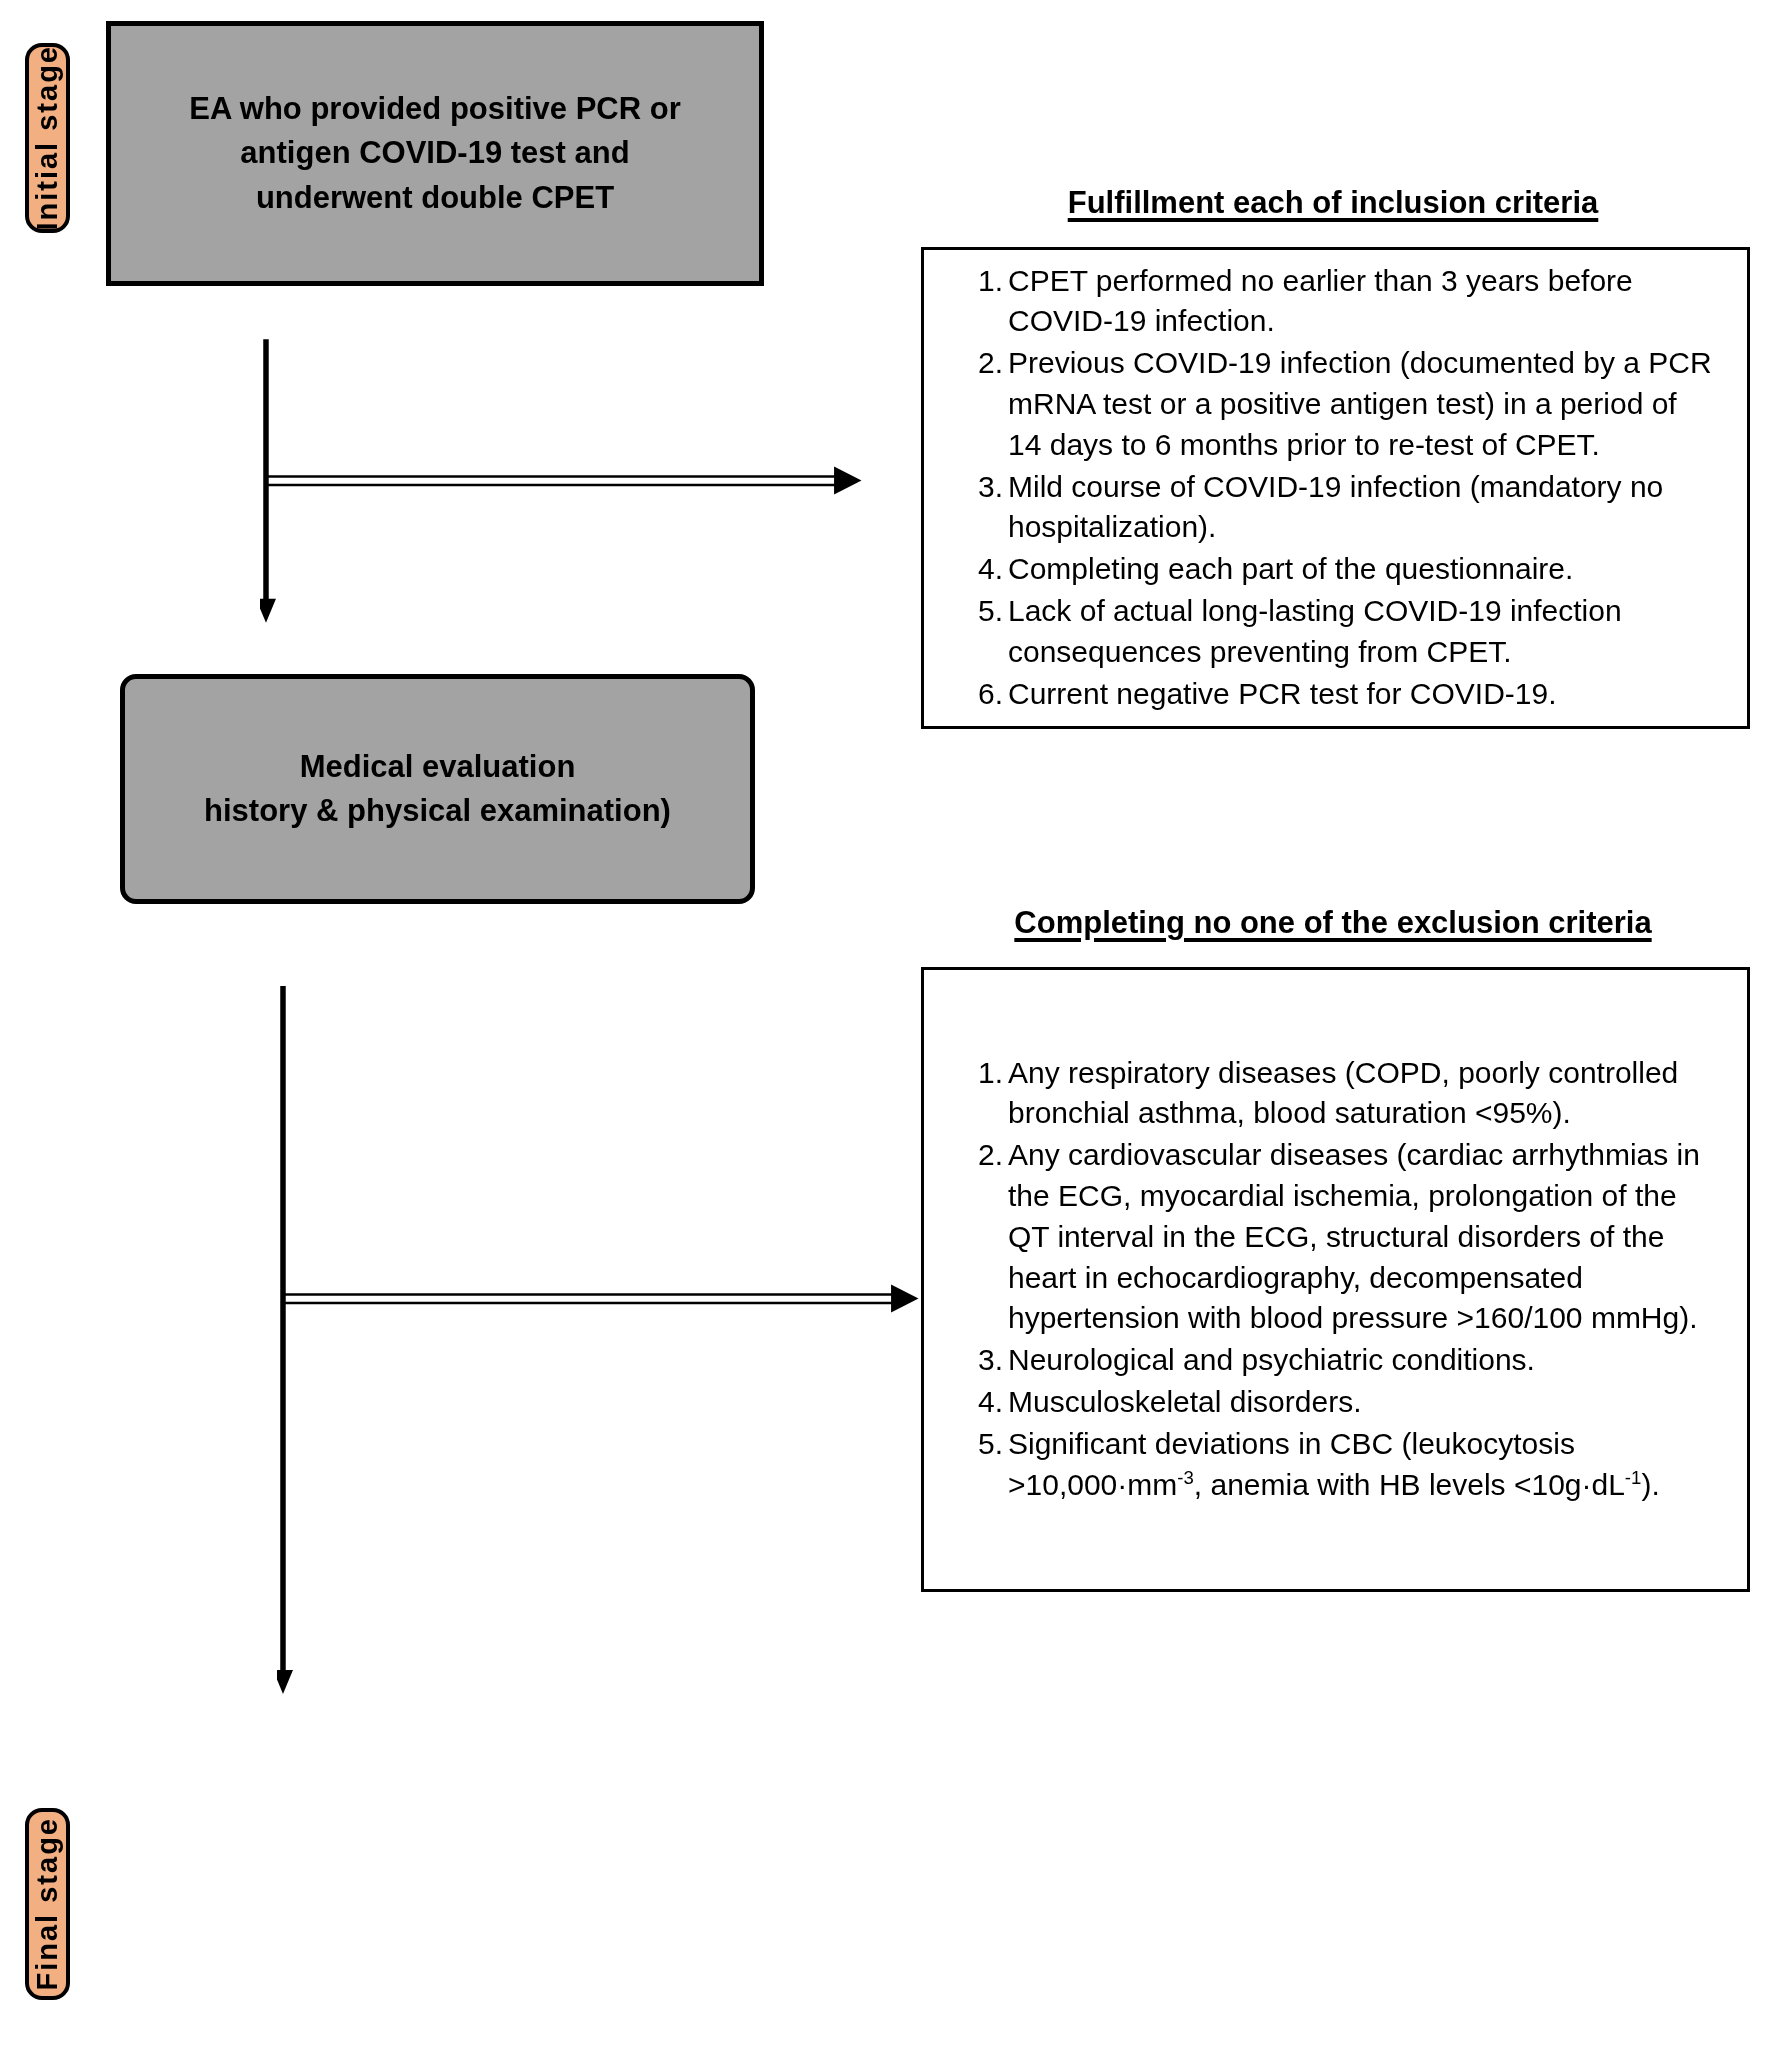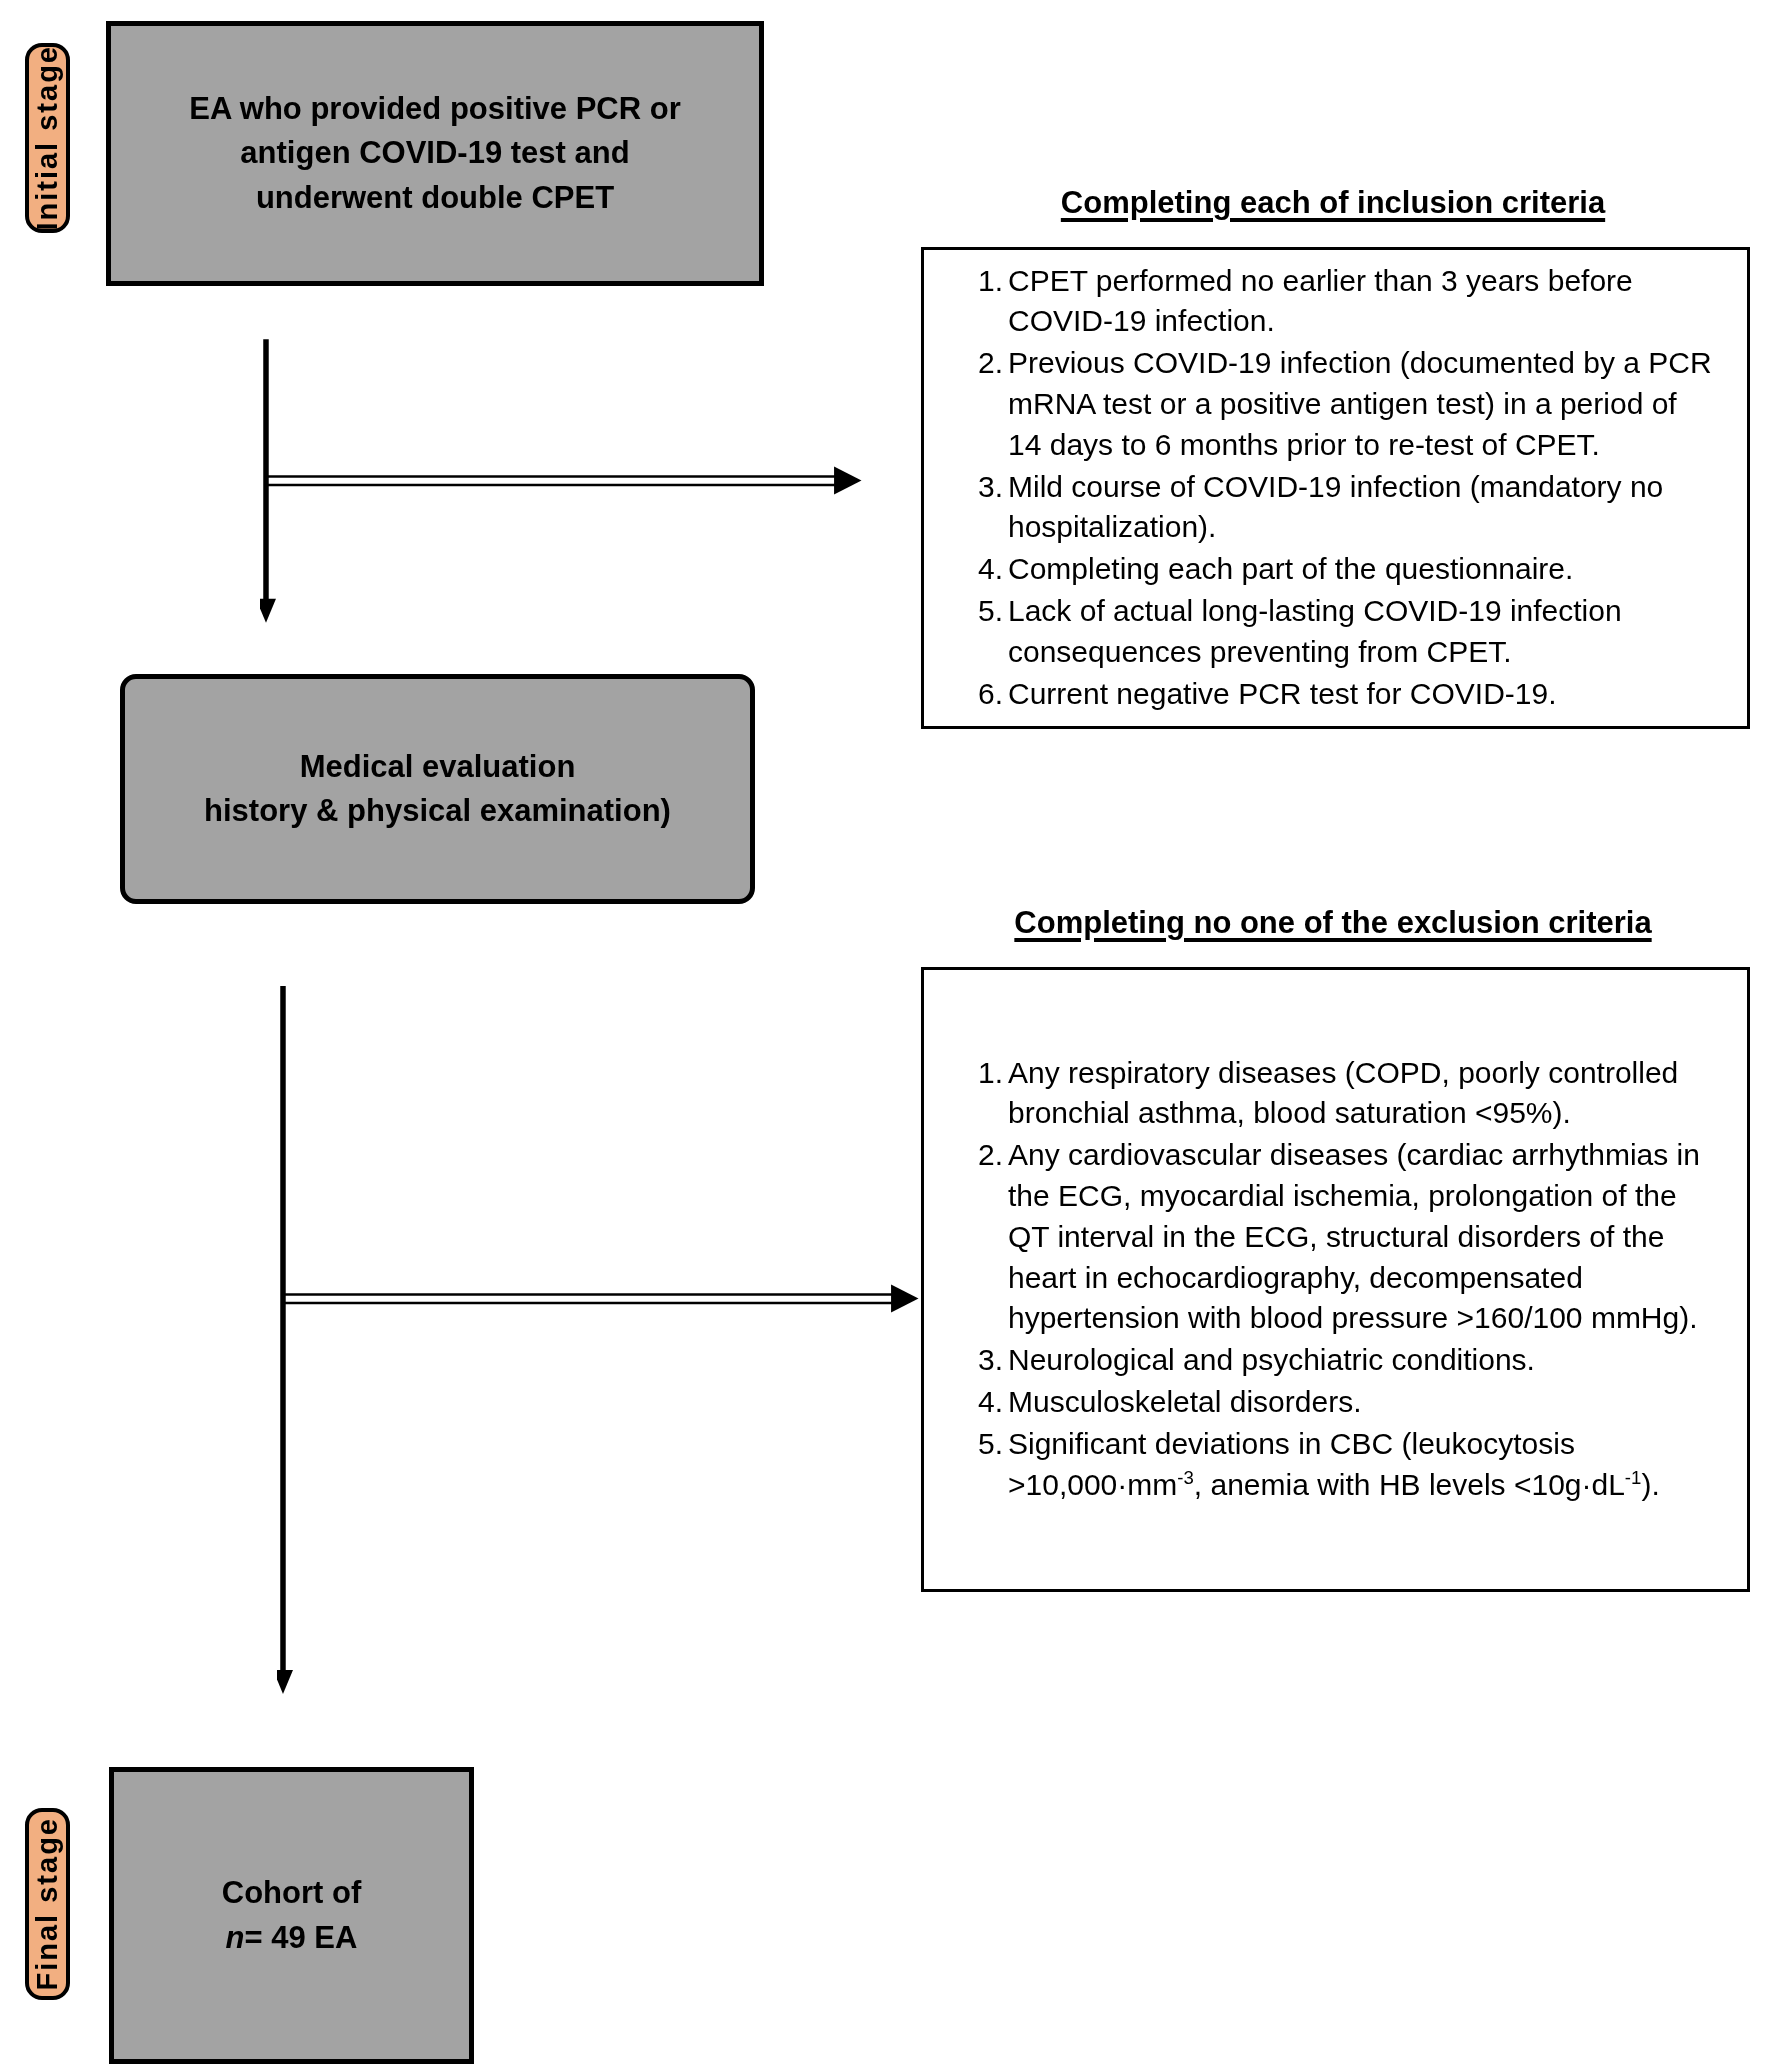--- a/index.html
+++ b/index.html
@@ -134,21 +134,21 @@
       <polygon points="12,568 -8,520 32,520" fill="#000"></polygon>
 
       <line x1="8" y1="275" x2="1160" y2="275" stroke="#000" stroke-width="5"></line>
       <line x1="8" y1="292" x2="1160" y2="292" stroke="#000" stroke-width="5"></line>
 
       <polygon points="1205,283 1150,255 1150,311" fill="#000"></polygon>
     </svg>
   </div>
 
   <div class="crit-heading" style="left:921px; top:185px; width:824px;">
-    <span>Completing each of inclusion criteria</span>
+    <span>Fulfillment each of inclusion criteria</span>
   </div>
 
   <div class="crit-box" style="left:921px; top:247px; width:829px; height:482px;">
     <ol class="crit-list">
       <li>
         <span class="num">1.</span>
         <span>CPET performed no earlier than 3 years before COVID-19 infection.</span>
       </li>
       <li>
         <span class="num">2.</span>
@@ -220,21 +220,15 @@
         <span class="num">5.</span>
         <span><span>Significant deviations in CBC (leukocytosis &gt;10,000·mm</span><sup>-3</sup><span>, anemia with HB levels &lt;10g·dL</span><sup>-1</sup><span>).</span></span>
       </li>
     </ol>
   </div>
 
   <div class="stage-tab" style="left:25px; top:1808px; width:45px; height:192px;">
     <span>Final stage</span>
   </div>
 
-  <div class="proc-box" style="left:109px; top:1767px; width:365px; height:297px;">
-    <div class="proc-text">
-      <div>Cohort of</div>
-      <div><span class="ital">n</span><span>= 49 EA</span></div>
-    </div>
-  </div>
 
 </div>
 
 
 </body></html>

